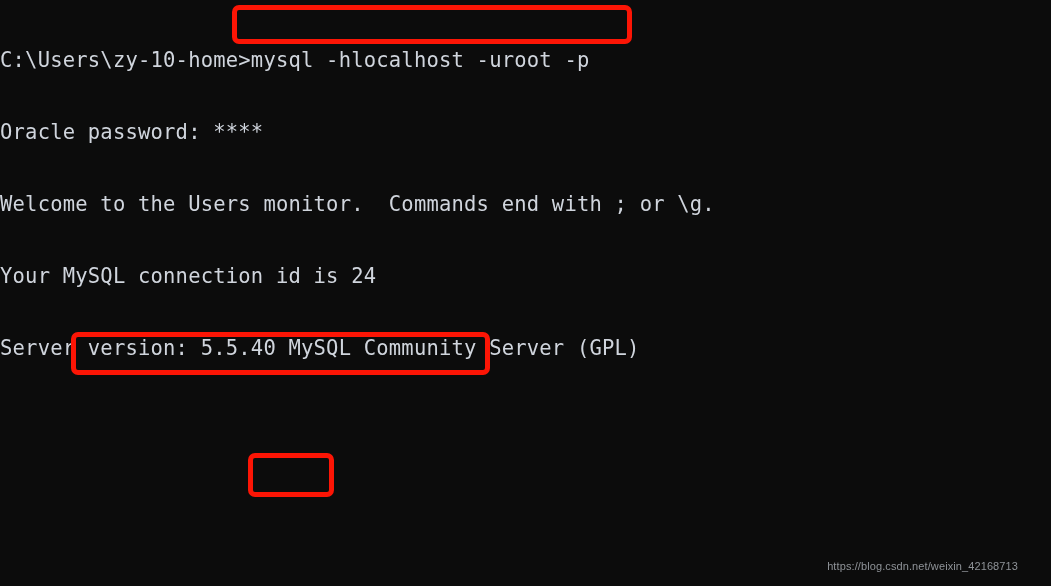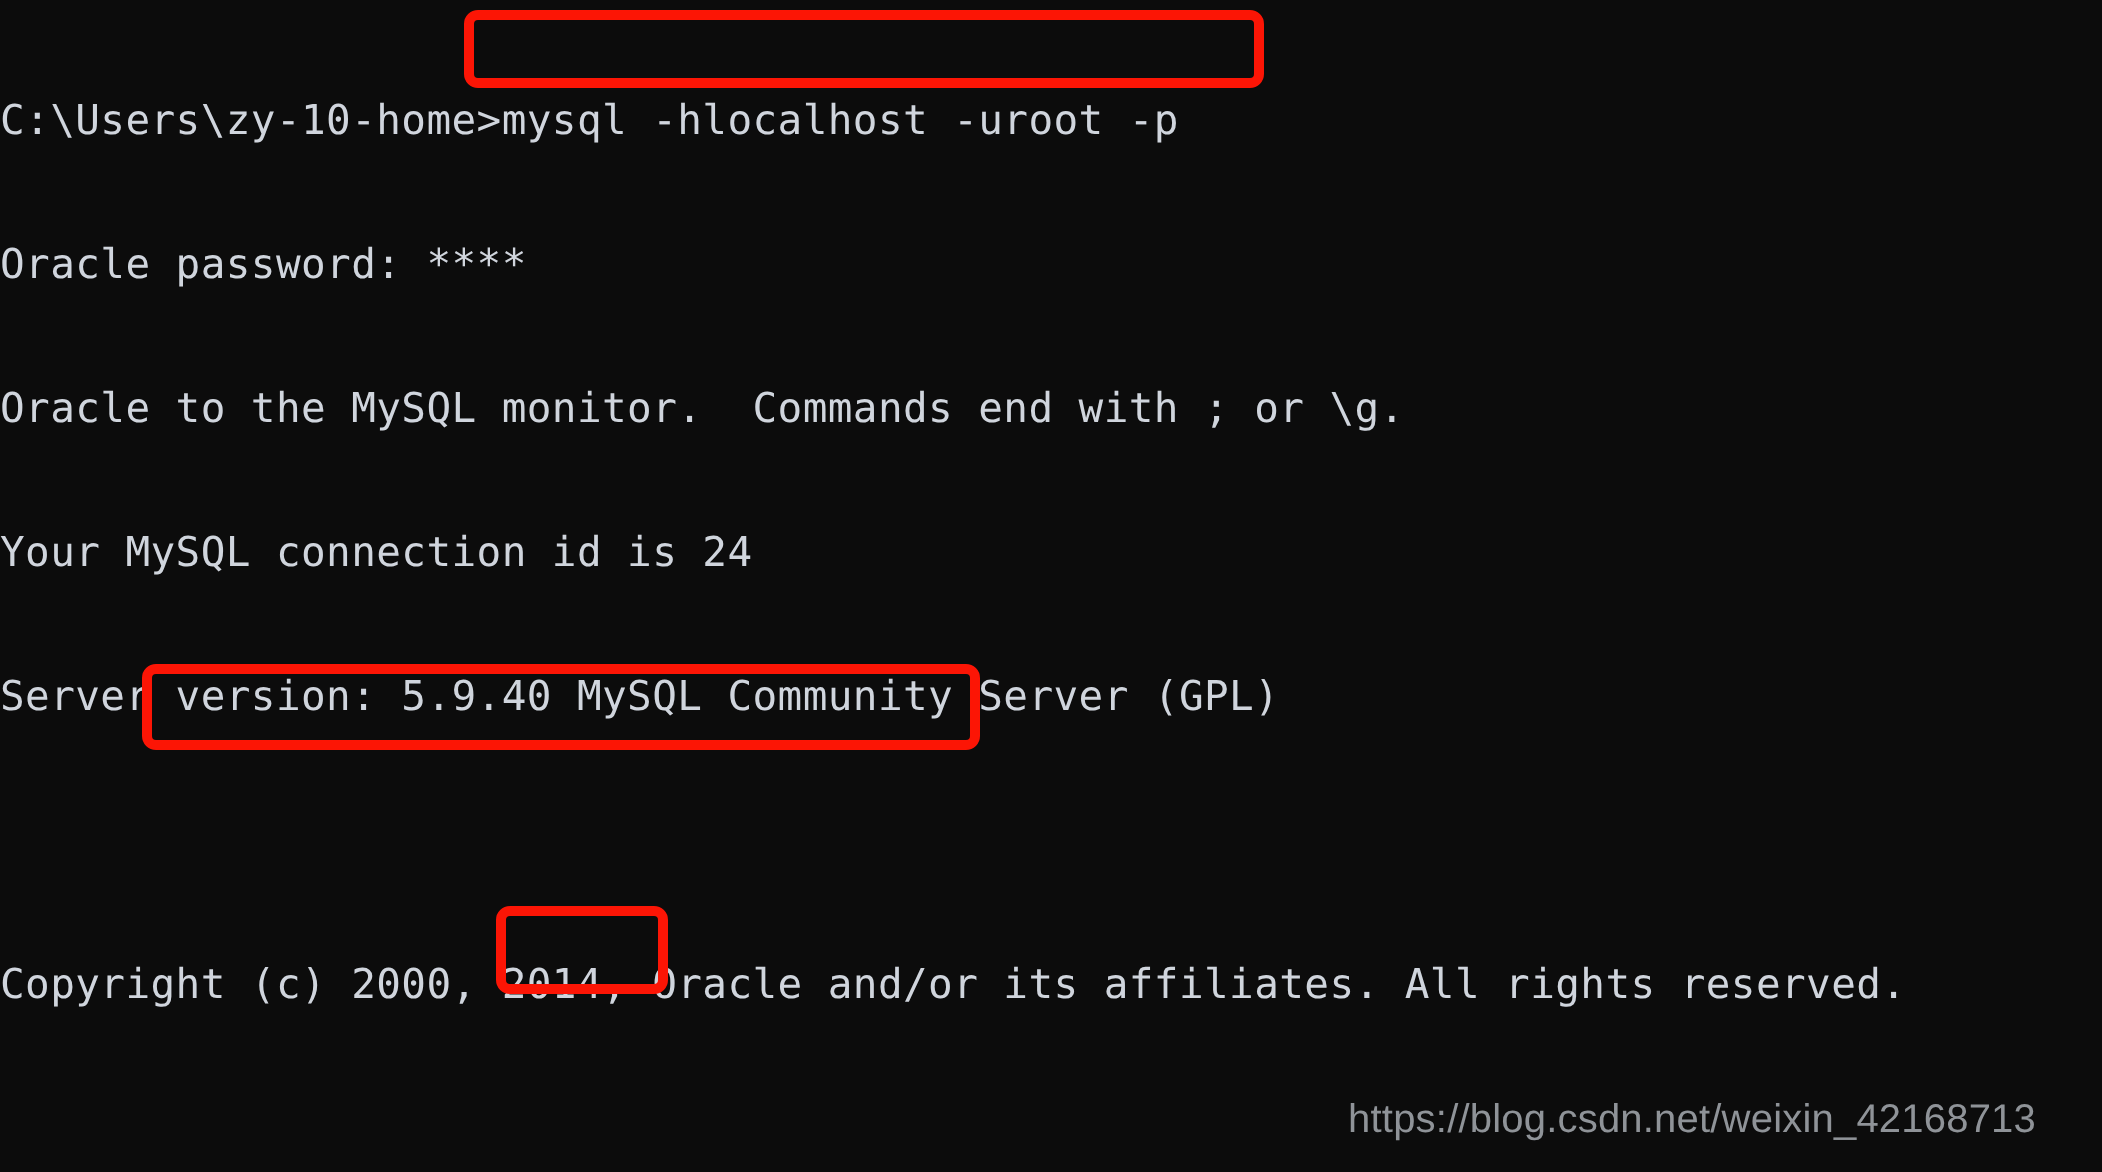--- a/index.html
+++ b/index.html
@@ -46,38 +46,37 @@
     background: transparent;
   }
 
   
   .watermark {
     position: absolute;
     right: 12px;
     bottom: 14px;
     color: #8f9398;
     font-family: "Liberation Sans", sans-serif;
-    font-size: 20px;
+    font-size: 11px;
     letter-spacing: 0.1px;
     white-space: nowrap;
   }
 </style>
 </head>
 <body>
 
 <div id="screen">
 
   <div class="console">
     <div class="line">C:\Users\zy-10-home&gt;mysql -hlocalhost -uroot -p</div>
     <div class="line">Oracle password: ****</div>
-    <div class="line">Oracle to the MySQL monitor.  Commands end with ; or \g.</div>
+    <div class="line">Welcome to the Users monitor.  Commands end with ; or \g.</div>
     <div class="line">Your MySQL connection id is 24</div>
-    <div class="line">Server version: 5.9.40 MySQL Community Server (GPL)</div>
+    <div class="line">Server version: 5.5.40 MySQL Community Server (GPL)</div>
     <div class="line blank"></div>
-    <div class="line">Copyright (c) 2000, 2014, Oracle and/or its affiliates. All rights reserved.</div>
     <div class="line blank"></div>
     
     
     
     
     
     
     
     
     

